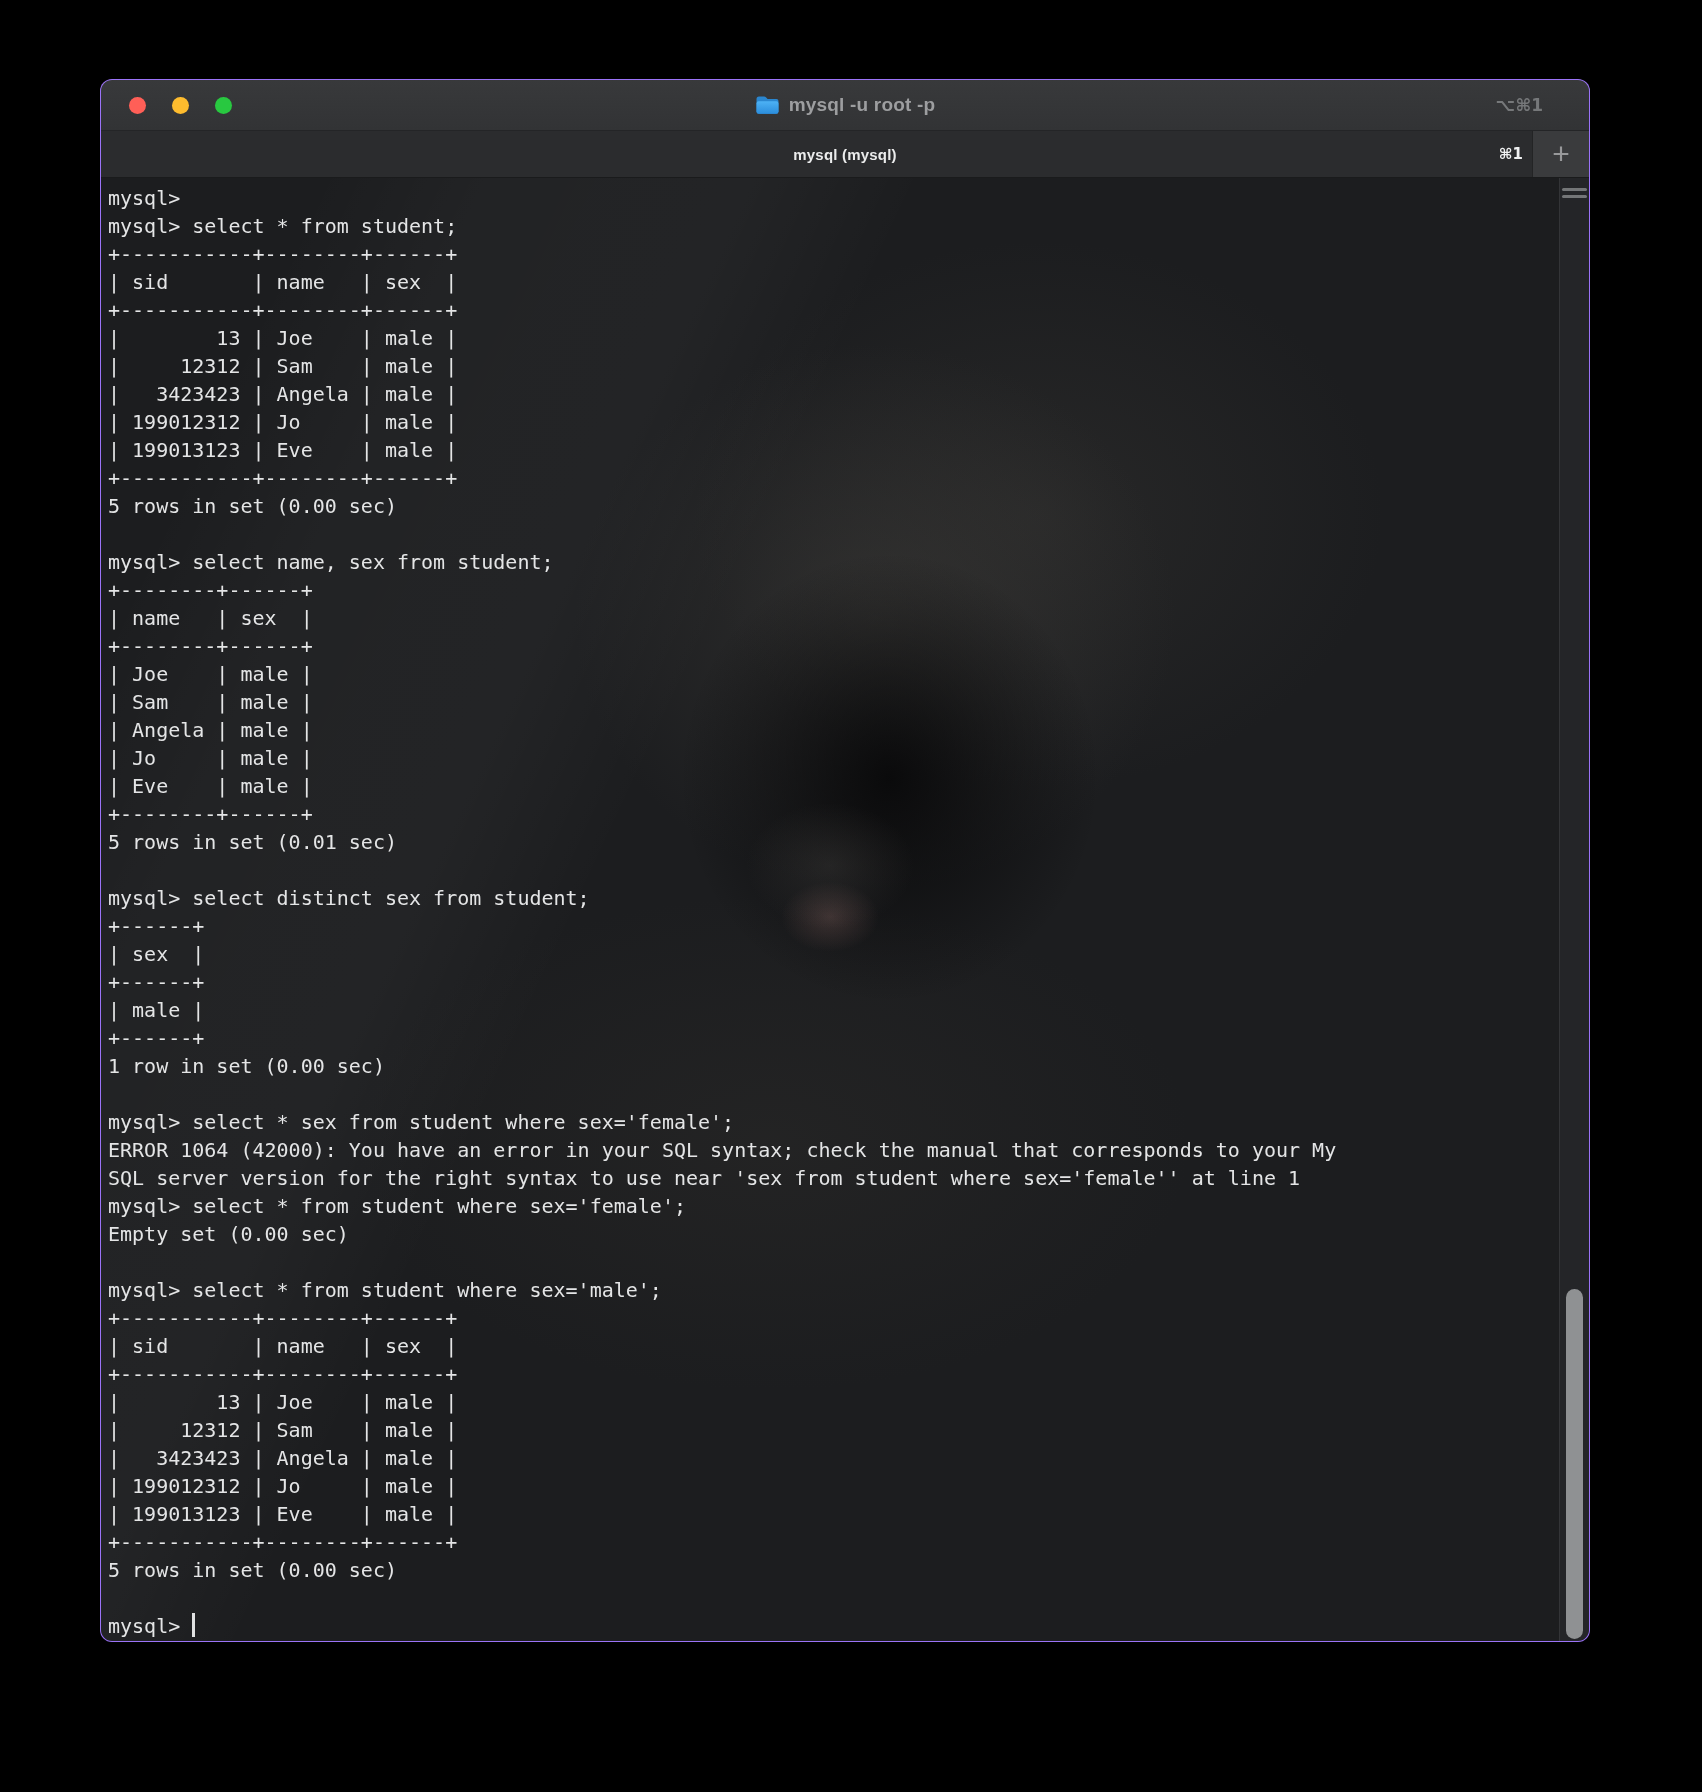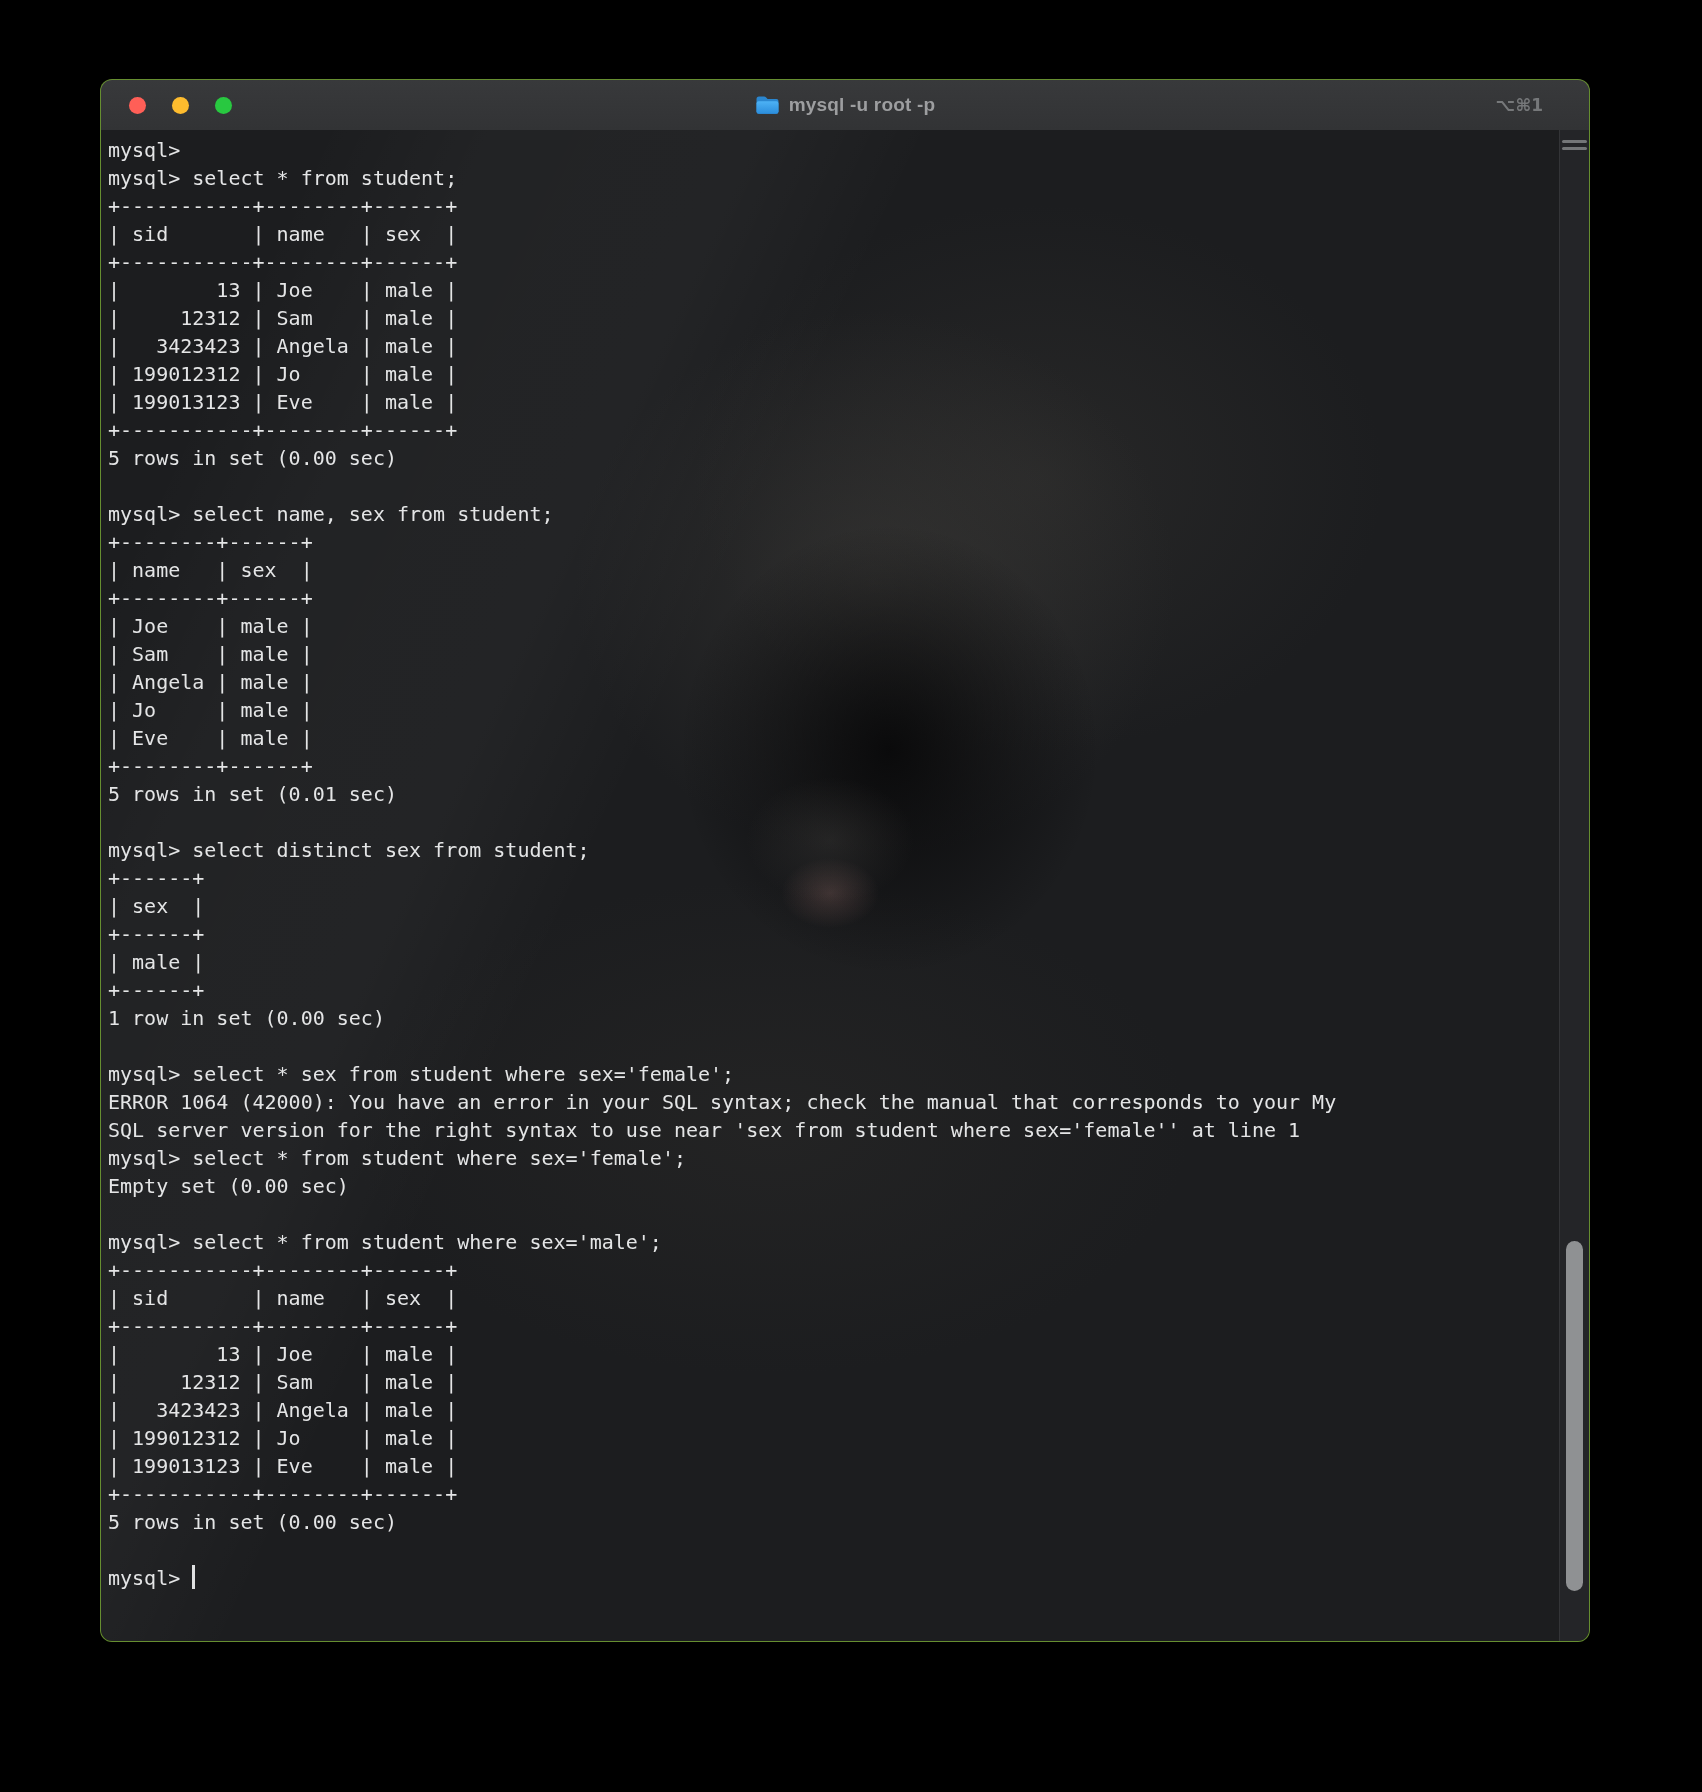--- a/index.html
+++ b/index.html
@@ -13,21 +13,21 @@
     font-family: "Liberation Sans", sans-serif;
   }
   .window {
     position: absolute;
     left: 100px;
     top: 79px;
     width: 1490px;
     height: 1563px;
     border-radius: 12px;
     overflow: hidden;
-    background: #4d7c0f;
+    background: #8b5cf6;
     border: 1px solid rgba(255,255,255,0.14);
     box-shadow: inset 0 1px 0 rgba(255,255,255,0.22);
     display: flex;
     flex-direction: column;
   }
   
   .titlebar {
     position: relative;
     height: 50px;
     flex: 0 0 50px;
@@ -210,20 +210,25 @@
             </defs>
             <path d="M1.5 4 Q1.5 1.5 4 1.5 L9 1.5 Q10.3 1.5 11.2 2.5 L12.6 4 L21.5 4 Q23.5 4 23.5 6 L23.5 16.5 Q23.5 18.8 21 18.8 L4 18.8 Q1.5 18.8 1.5 16.5 Z" fill="#2a86cf"></path>
             <rect x="1.5" y="6.2" width="22" height="12.6" rx="2.2" fill="url(#fg)"></rect>
           </svg>
         </span>
         <span class="window-title">mysql -u root -p</span>
       </div>
       <span class="win-shortcut">⌥⌘1</span>
     </div>
 
+    <div class="tabbar">
+      <span class="tab-label">mysql (mysql)</span>
+      <span class="tab-shortcut">⌘1</span>
+      <button class="new-tab">+</button>
+    </div>
 
     <div class="terminal">
       <pre class="term-text"><span>mysql&gt; 
 mysql&gt; select * from student;
 +-----------+--------+------+
 | sid       | name   | sex  |
 +-----------+--------+------+
 |        13 | Joe    | male |
 |     12312 | Sam    | male |
 |   3423423 | Angela | male |

